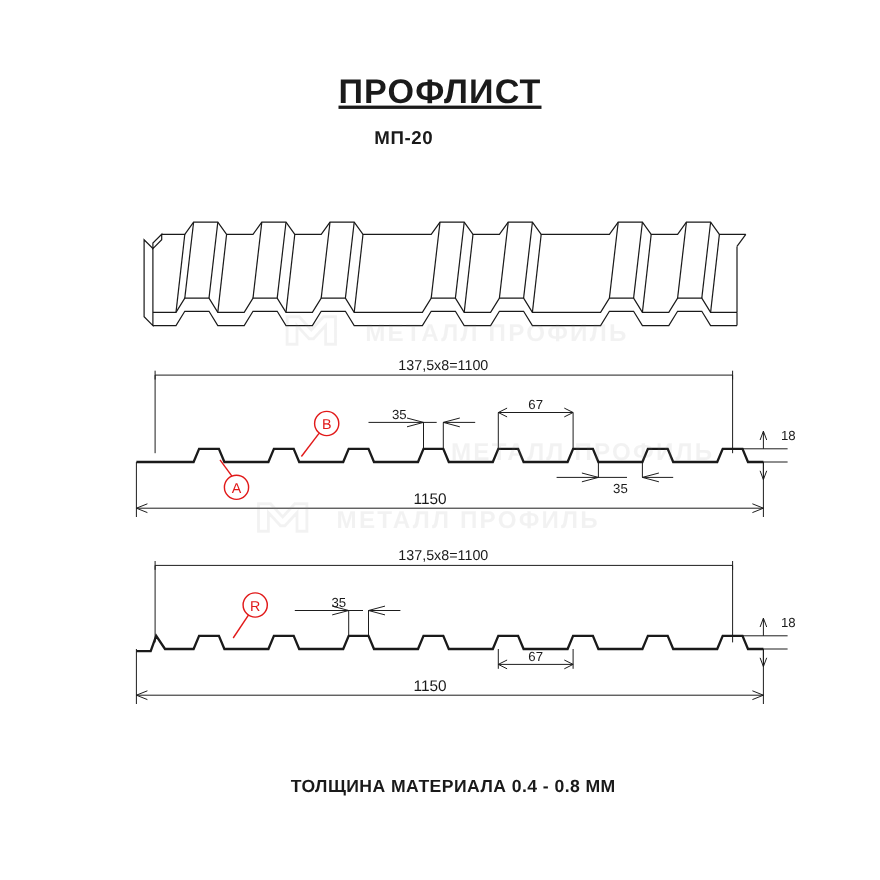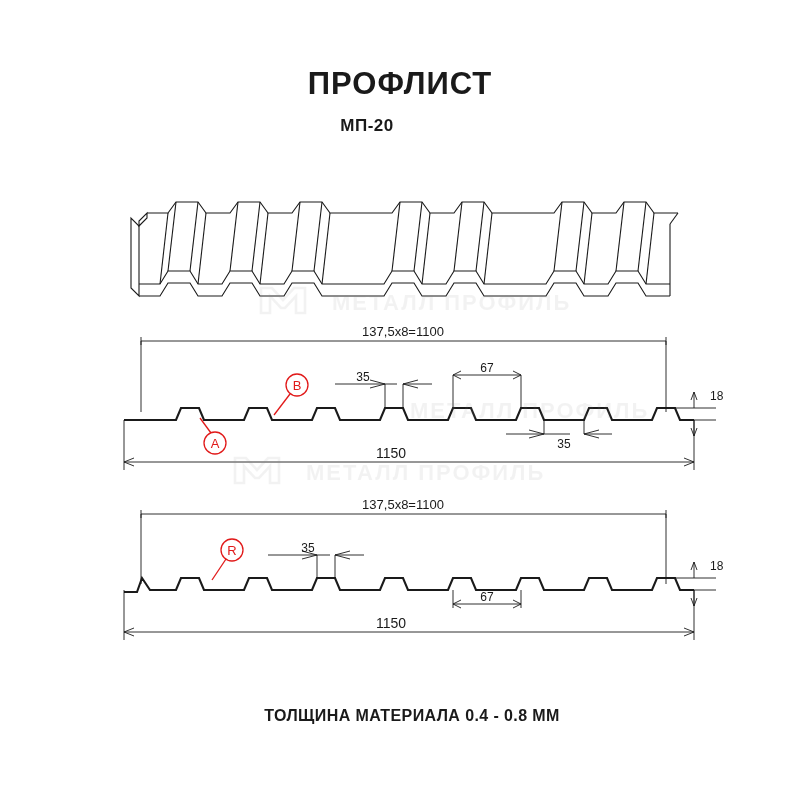--- a/index.html
+++ b/index.html
@@ -17,20 +17,21 @@
   }
   .title {
     position: absolute;
     left: 0;
     top: 66px;
     width: 800px;
     text-align: center;
     font-size: 31px;
     font-weight: bold;
     letter-spacing: 1px;
+    text-decoration: underline;
   }
   .subtitle {
     position: absolute;
     left: 0;
     top: 116px;
     width: 734px;
     text-align: center;
     font-size: 17px;
     font-weight: bold;
     letter-spacing: 0.5px;

